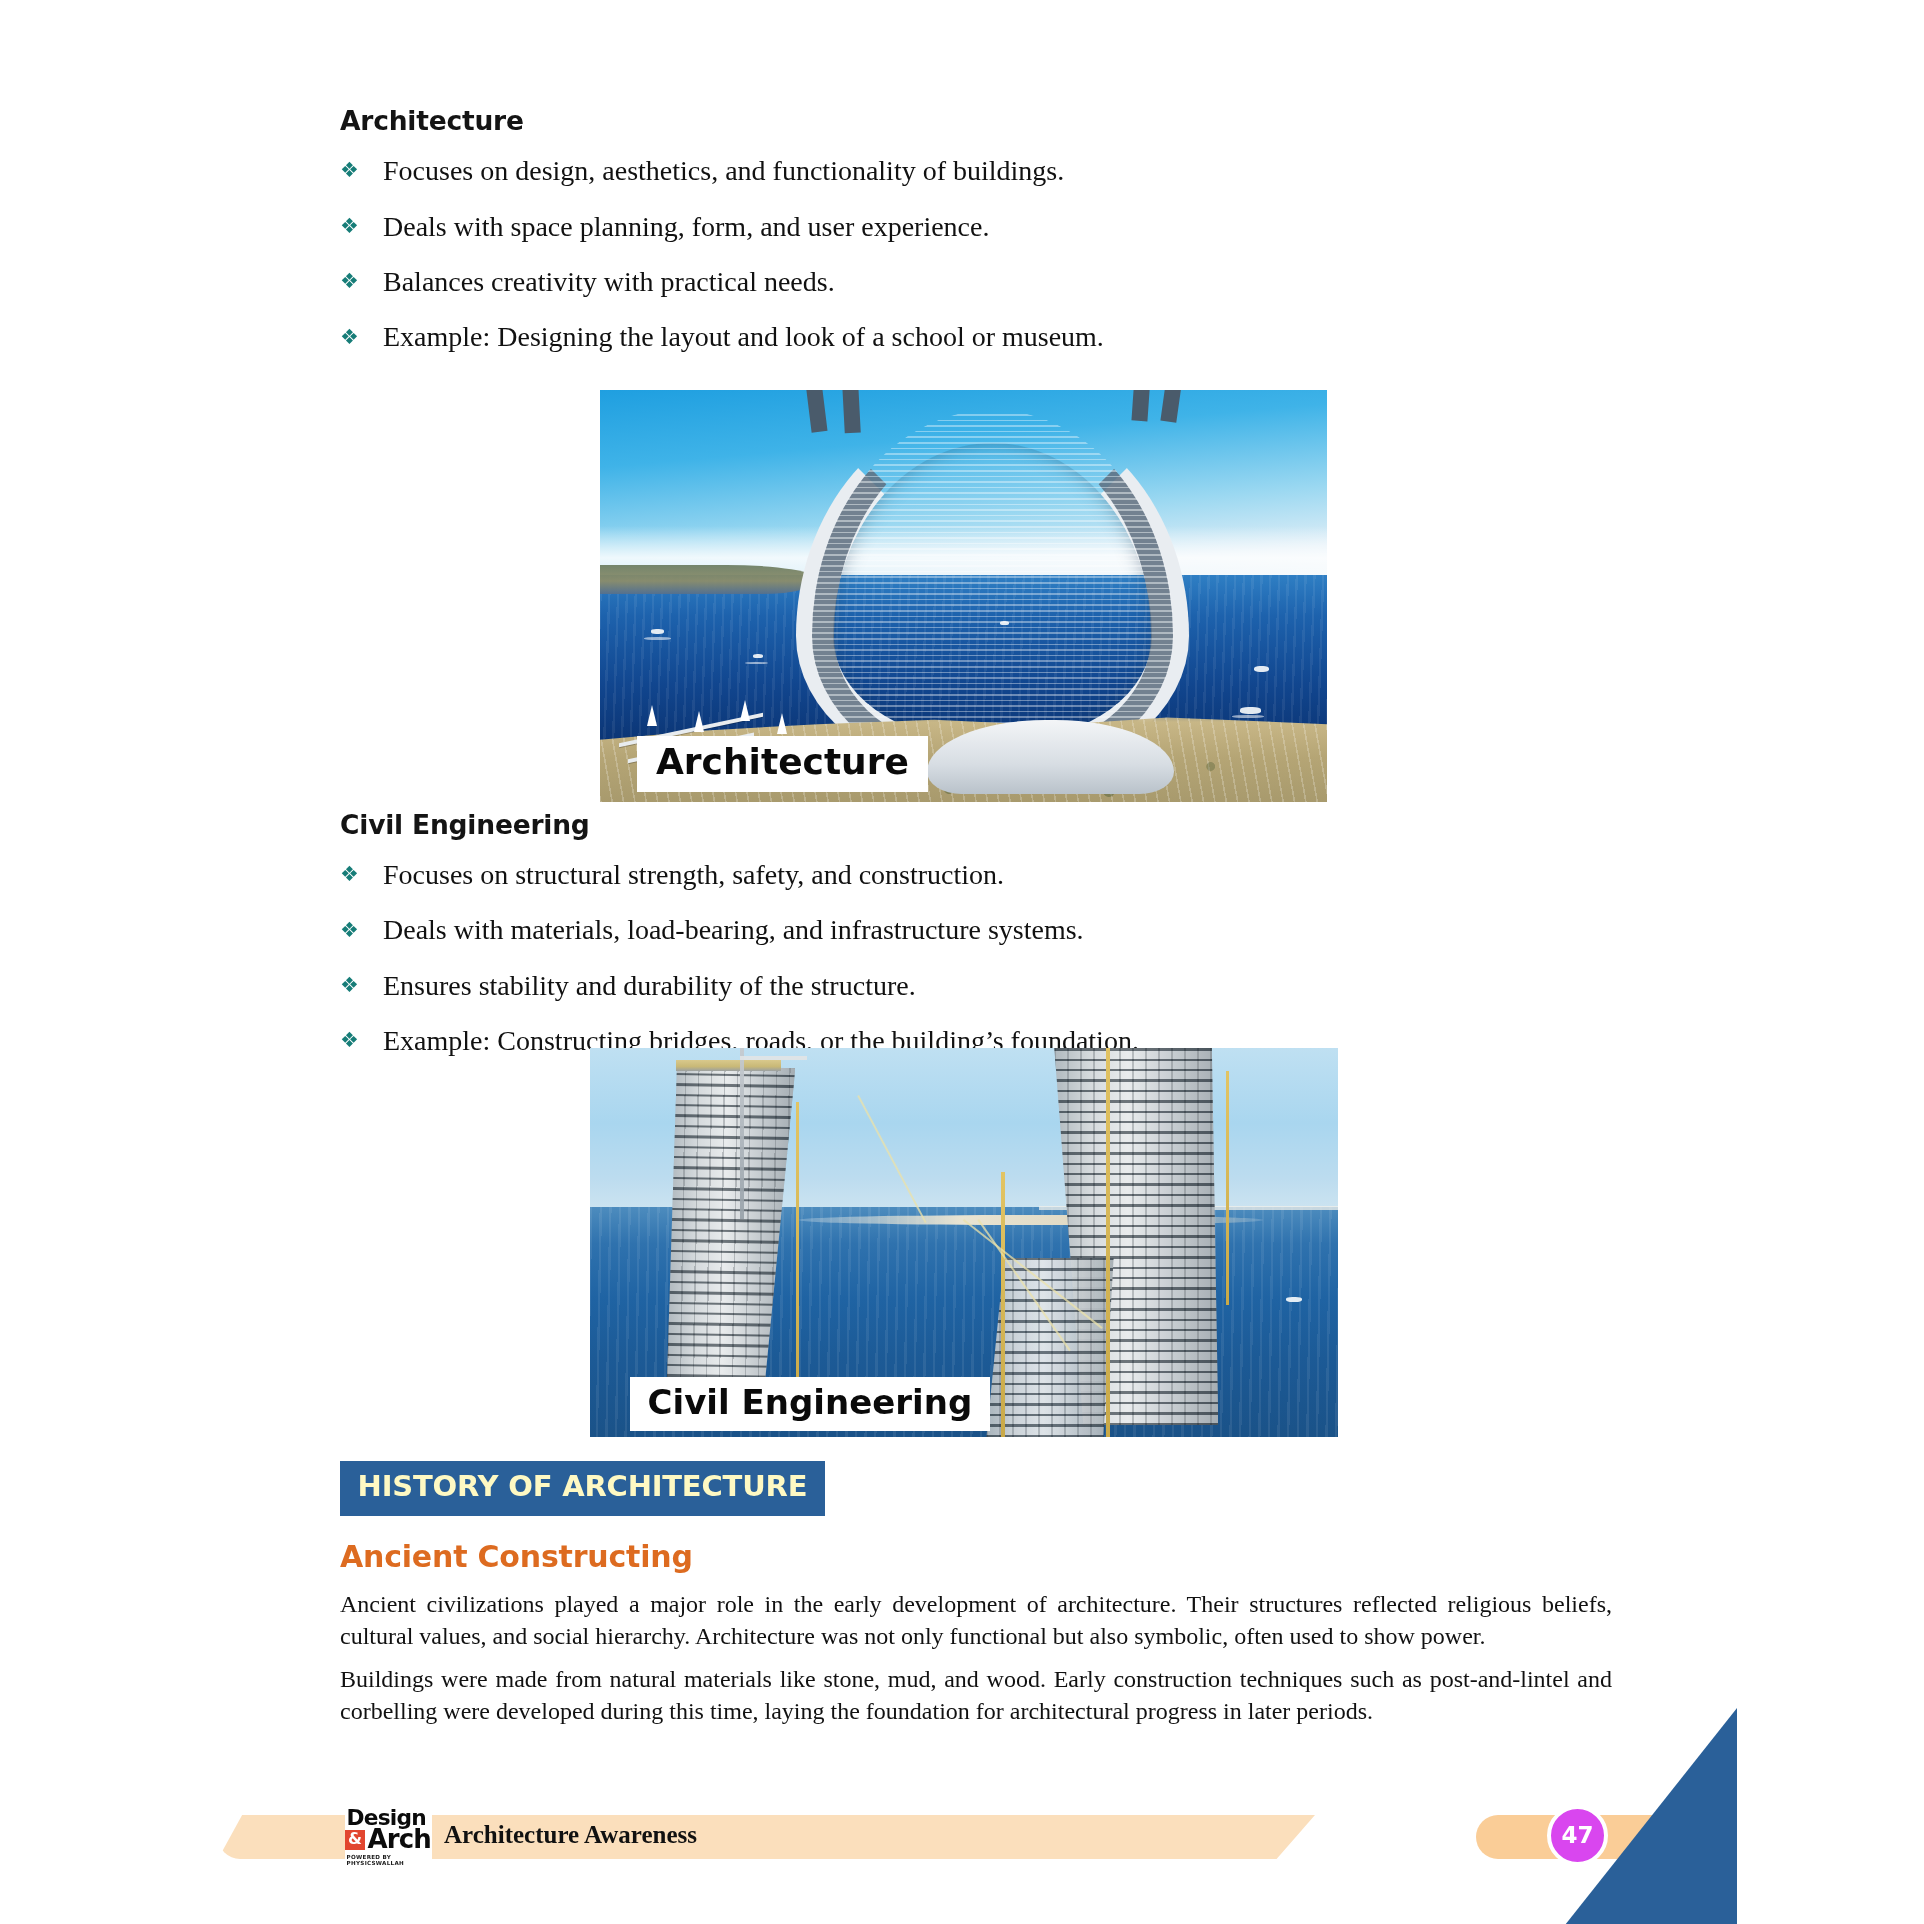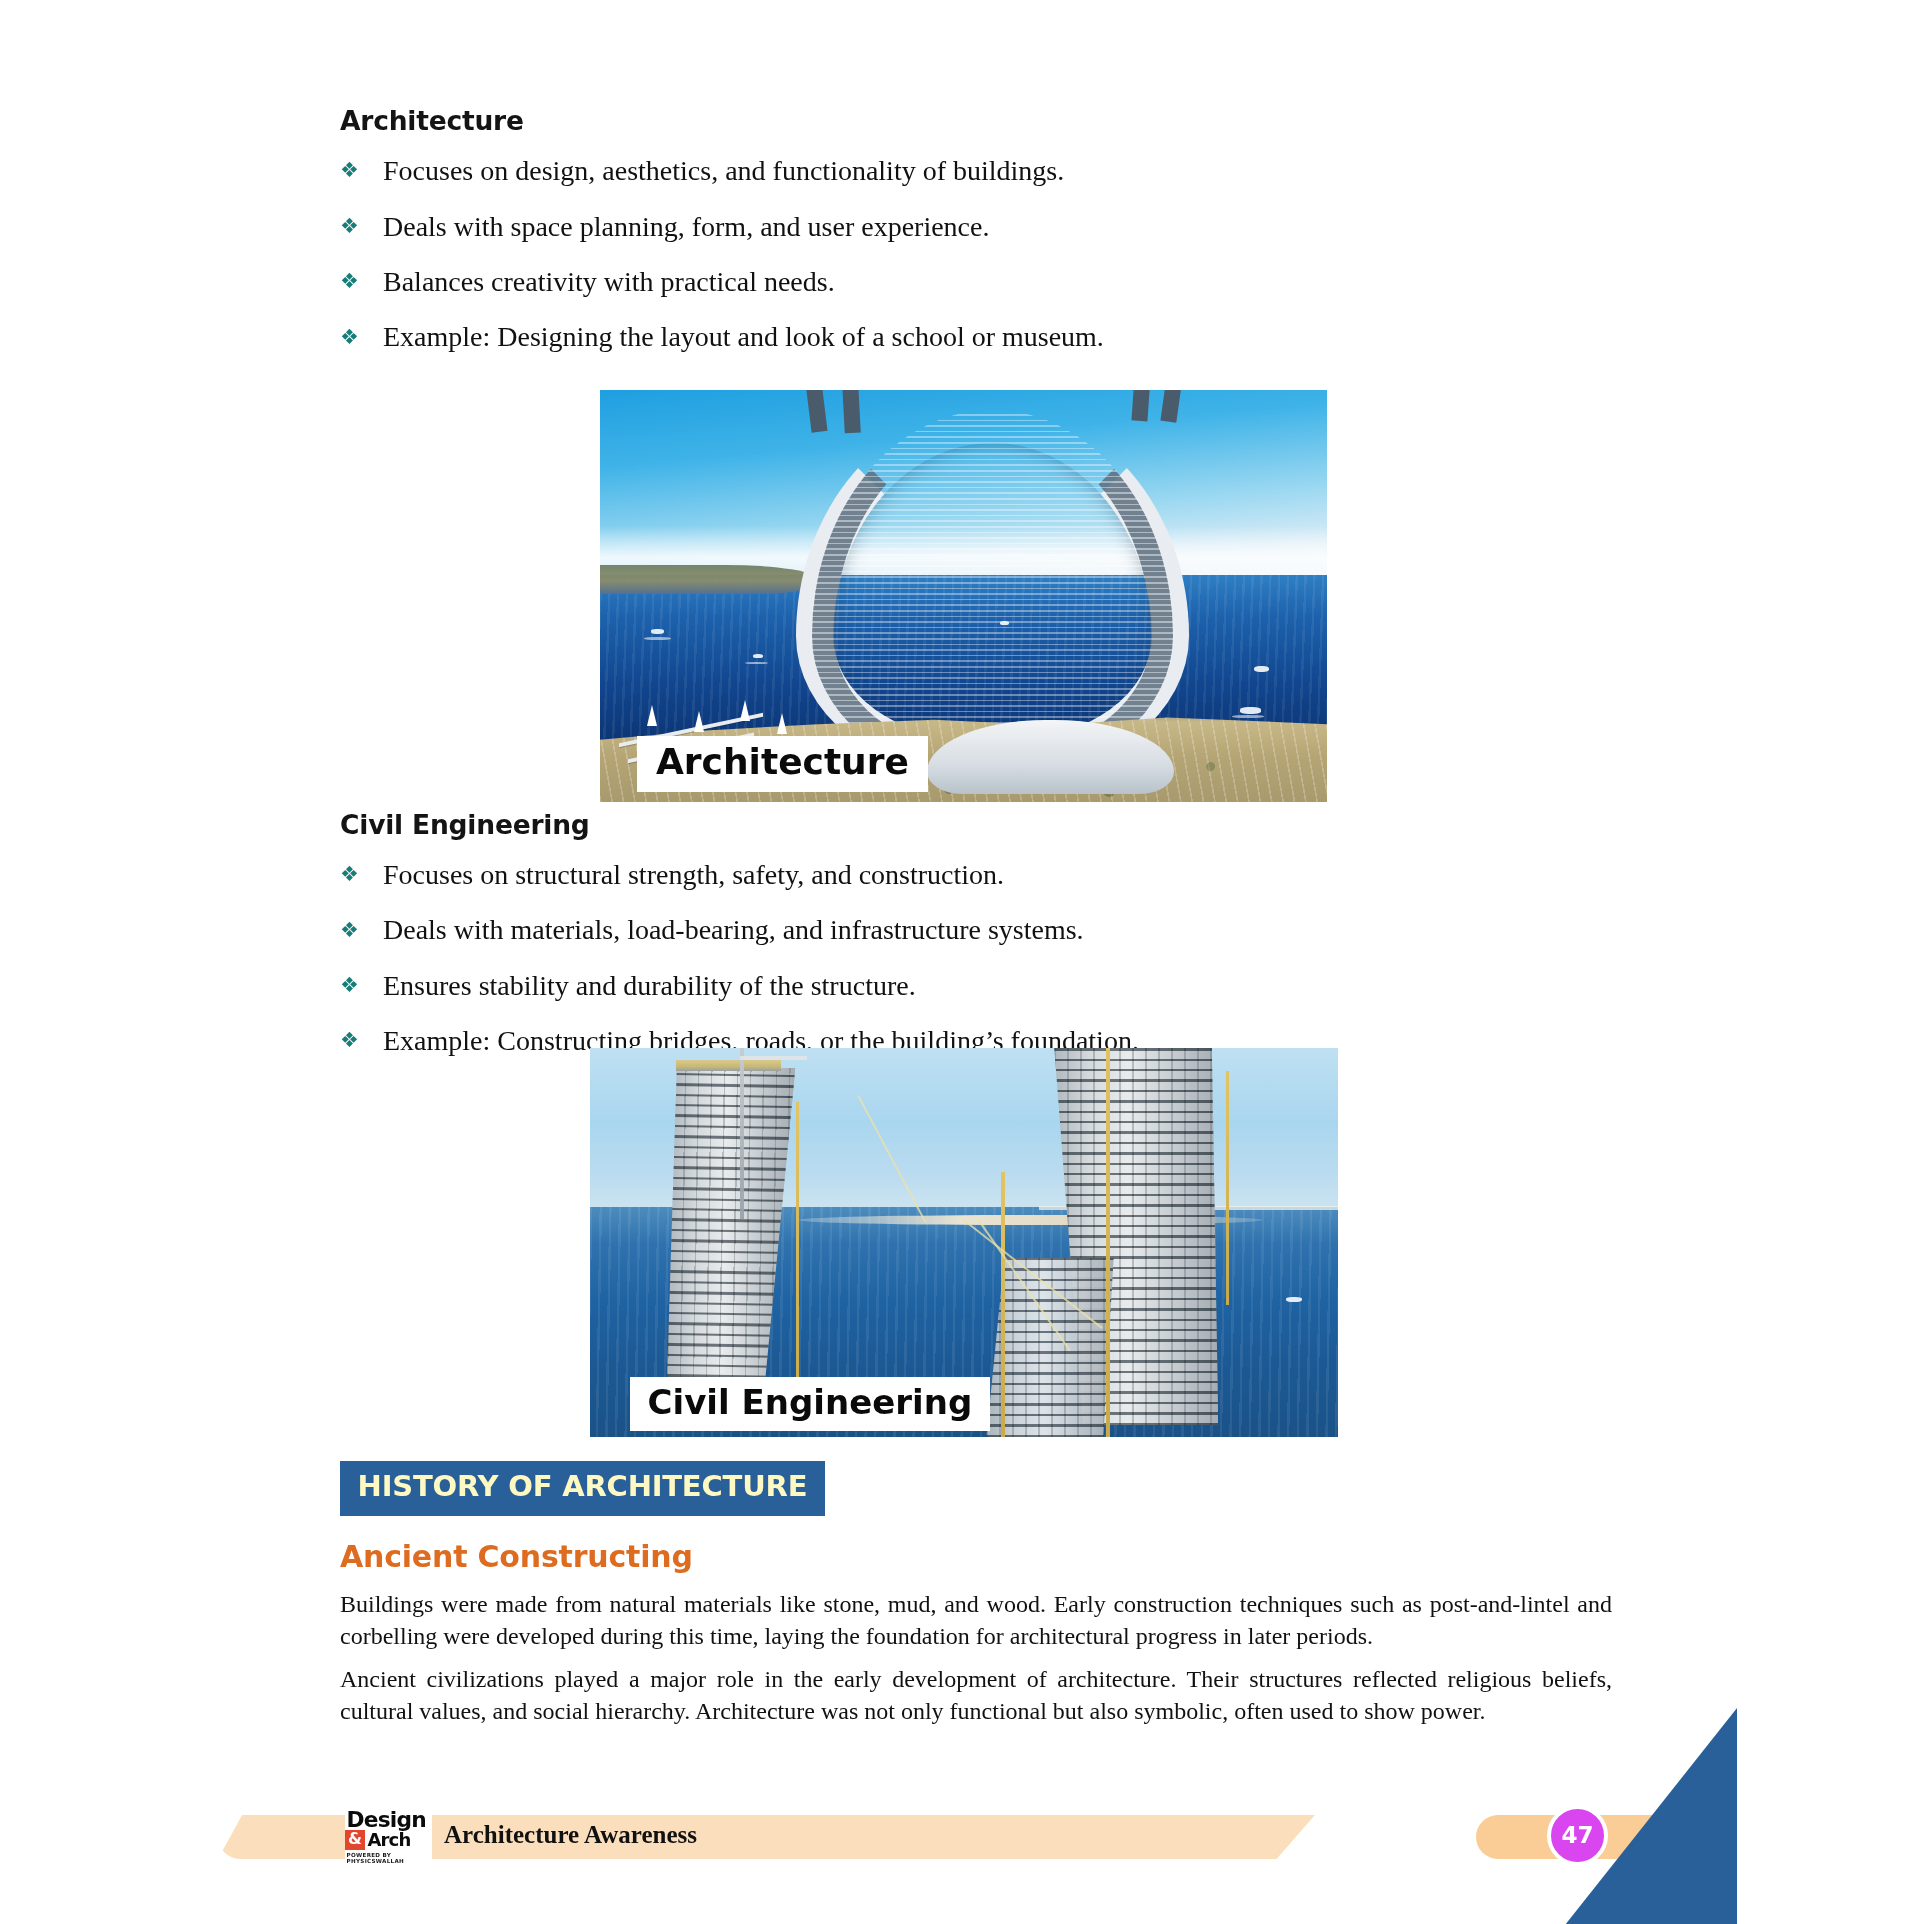--- a/index.html
+++ b/index.html
@@ -371,21 +371,21 @@
     width: 20px;
     height: 20px;
     display: flex;
     align-items: center;
     justify-content: center;
     margin-right: 2.4px;
   }
   .logo-arch {
     font-family: "DejaVu Sans", sans-serif;
     font-weight: bold;
-    font-size: 18px;
+    font-size: 26px;
     color: #0b0b0b;
     letter-spacing: -0.8px;
   }
   .logo-powered {
     font-family: "DejaVu Sans", sans-serif;
     font-weight: bold;
     font-size: 5.6px;
     color: #1a1a1a;
     letter-spacing: 0.3px;
     padding-left: 1.6px;
@@ -553,22 +553,22 @@
 
     <div class="fig-label" id="fig2-label">Civil Engineering</div>
   </div>
 
   <div class="banner">
     <div class="banner-text">HISTORY OF ARCHITECTURE</div>
   </div>
 
   <div class="lower">
     <h2 class="h-orange-2">Ancient Constructing</h2>
+    <p class="para">Ancient civilizations played a major role in the early development of architecture. Their structures reflected religious beliefs, cultural values, and social hierarchy. Architecture was not only functional but also symbolic, often used to show power.</p>
     <p class="para">Buildings were made from natural materials like stone, mud, and wood. Early construction techniques such as post-and-lintel and corbelling were developed during this time, laying the foundation for architectural progress in later periods.</p>
-    <p class="para">Ancient civilizations played a major role in the early development of architecture. Their structures reflected religious beliefs, cultural values, and social hierarchy. Architecture was not only functional but also symbolic, often used to show power.</p>
   </div>
 
   <div class="footer-bar-left"></div>
   <div class="footer-bar-right"></div>
 
   <div class="footer-logo">
     <div class="logo-line1">Design</div>
     <div class="logo-line2">
       <span class="logo-amp">&amp;</span>
       <span class="logo-arch">Arch</span>

